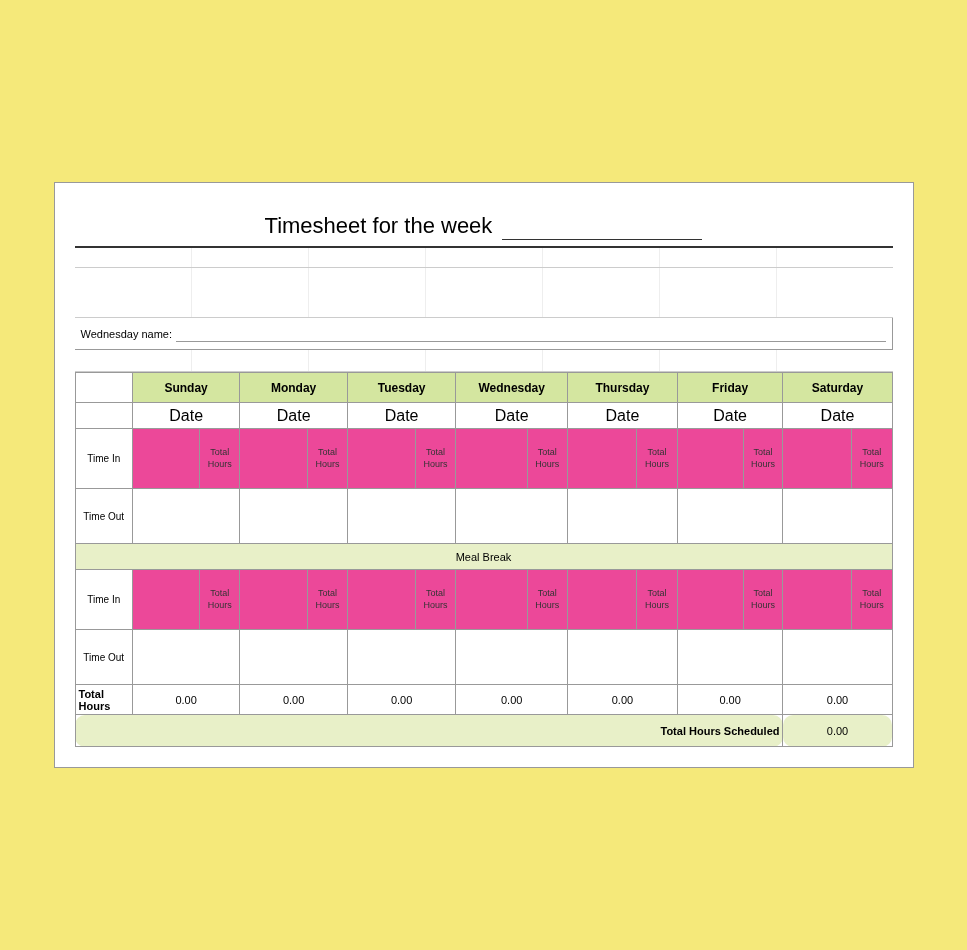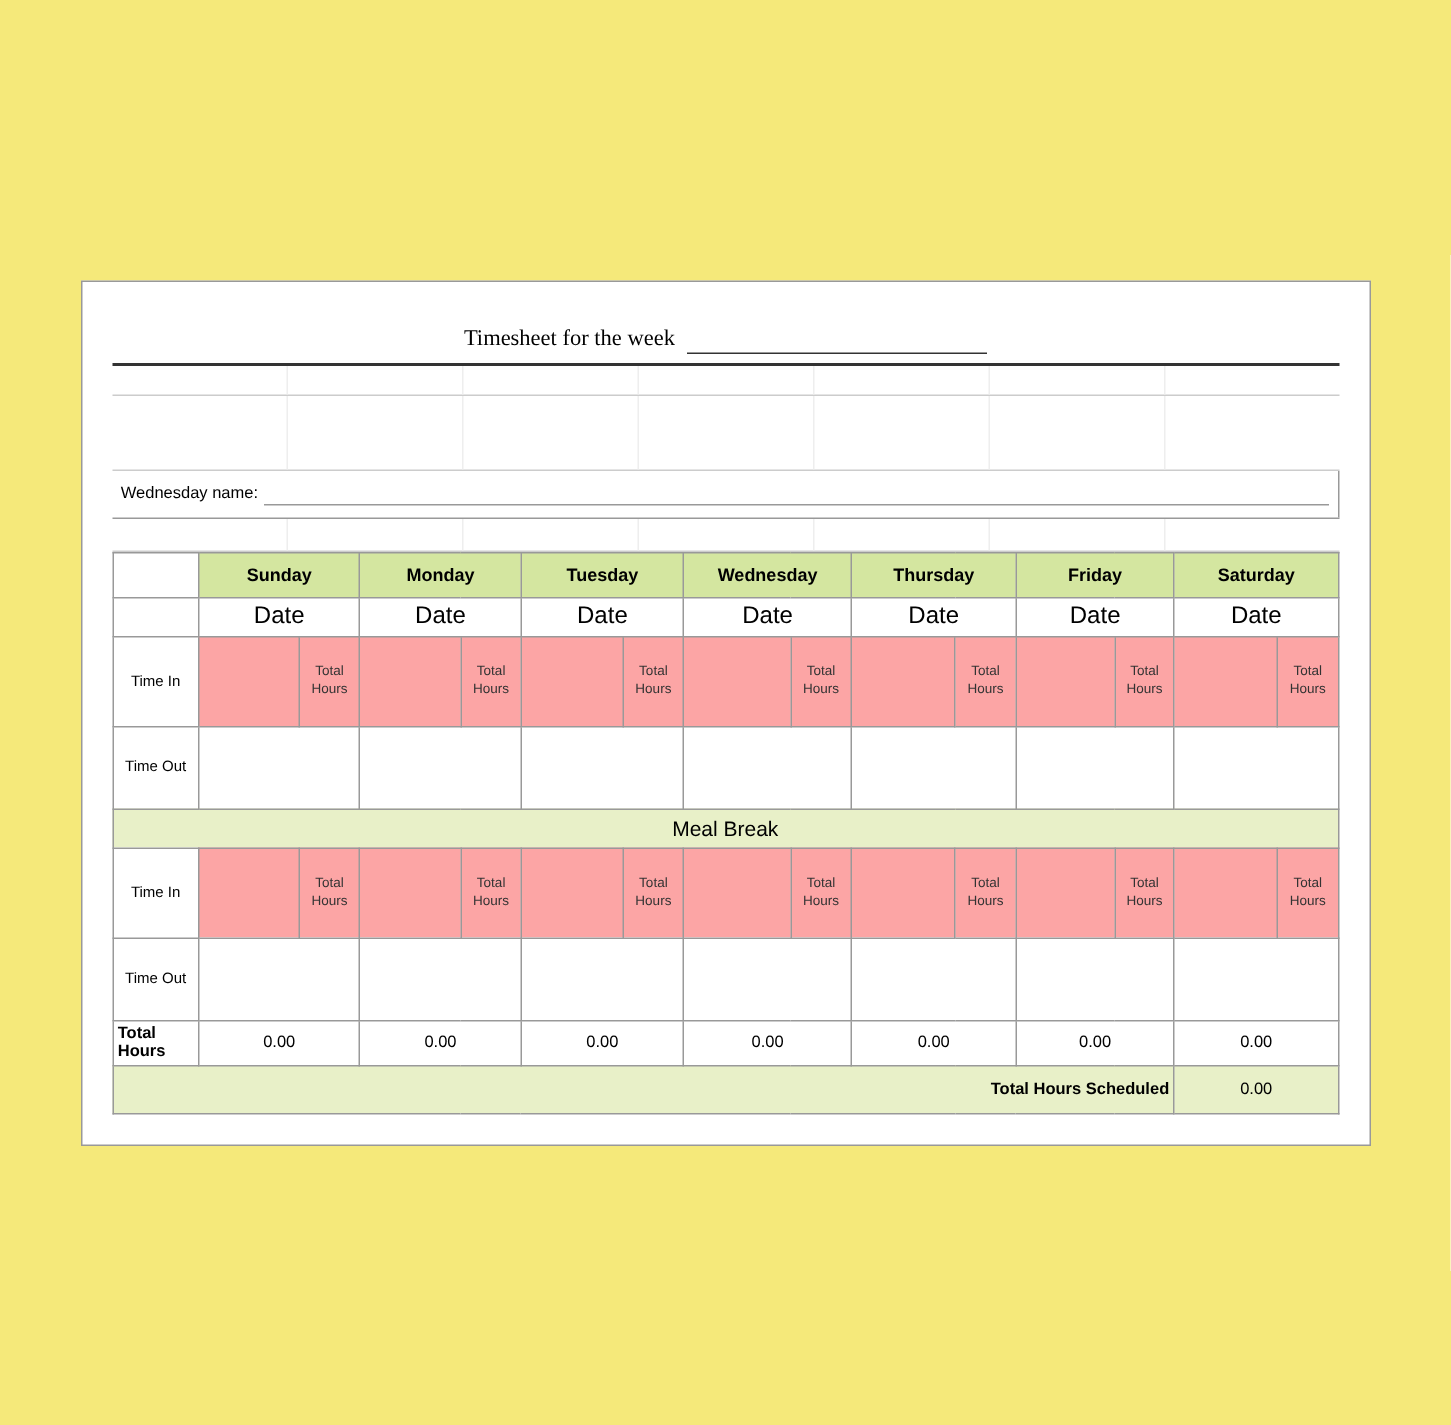--- a/index.html
+++ b/index.html
@@ -13,25 +13,24 @@
       font-size: 11px;
     }
     .page {
       background: white;
       width: 860px;
       border: 1px solid #999;
       padding: 20px;
     }
     .title-row {
       text-align: center;
-      font-size: 15px;
+      font-size: 22px;
       font-weight: normal;
       padding: 10px 0 6px 0;
       border-bottom: 2px solid #333;
-      font-family: Liberation Serif, serif;
     }
     .title-underline {
       display: inline-block;
       border-bottom: 1.5px solid #333;
       min-width: 200px;
       margin-left: 4px;
     }
 
     
     .main-table {
@@ -69,45 +68,46 @@
       color: #333;
       line-height: 1.3;
     }
     .date-cell {
       font-size: 16px;
       height: 26px;
       background: white;
     }
     .time-cell {
       height: 60px;
-      background: #fca5a5;
+      background: #ec4899;
     }
     .timeout-cell {
       height: 55px;
       background: white;
     }
     .meal-break-cell {
       background: #e8f0c8;
-      font-size: 14px;
+      font-size: 11px;
       font-weight: normal;
       height: 26px;
       text-align: center;
     }
     .total-hours-row td {
       background: white;
       font-size: 11px;
       height: 30px;
     }
     .total-hours-label {
       text-align: left !important;
       font-weight: bold;
     }
     .grand-total-row td {
       background: #e8f0c8;
       height: 32px;
+      border-radius: 10px;
     }
     .grand-total-label {
       text-align: right !important;
       font-weight: bold;
       font-size: 11px;
     }
     .info-section {
       display: flex;
       border-bottom: 1px solid #999;
       min-height: 32px;

